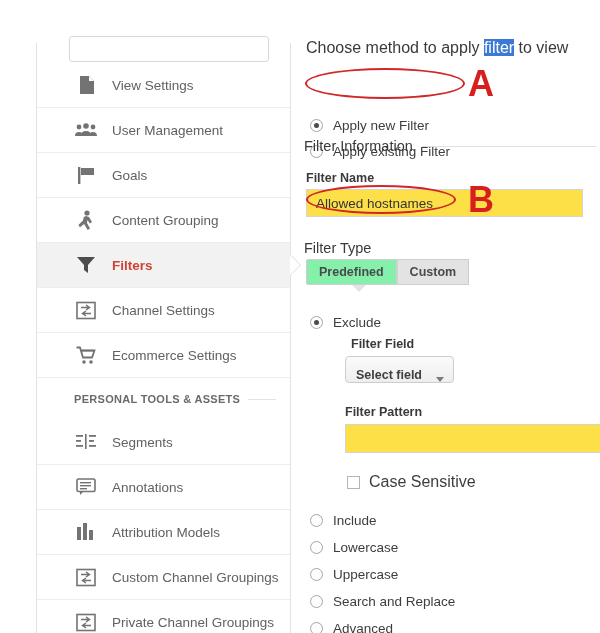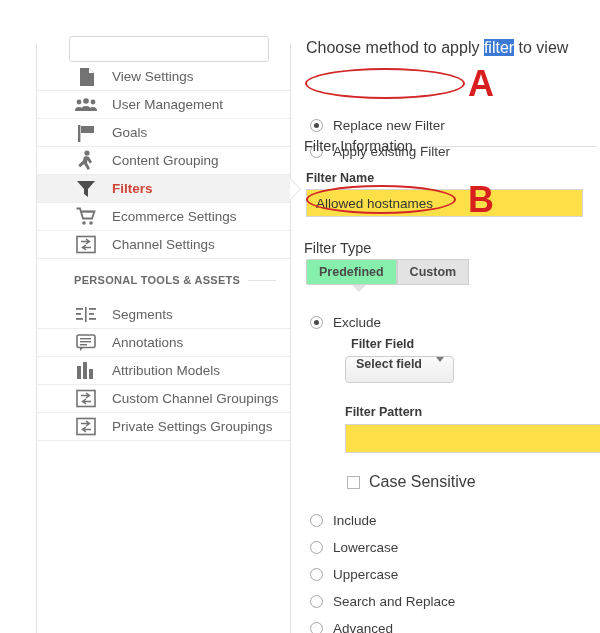--- a/index.html
+++ b/index.html
@@ -105,21 +105,21 @@
   }
   .sidebar-list {
     position: absolute;
     left: 0; top: 20px;
     width: 253px;
   }
   .side-item {
     position: relative;
     display: flex;
     align-items: center;
-    height: 28px;
+    height: 45px;
     padding-left: 37px;
     border-bottom: 1px solid #ededed;
     cursor: pointer;
   }
   .side-item .s-icon {
     width: 24px;
     height: 22px;
     margin-right: 14px;
     flex: 0 0 auto;
     display: flex;
@@ -284,21 +284,21 @@
     width: 0; height: 0;
     border-left: 7px solid transparent;
     border-right: 7px solid transparent;
     border-top: 7px solid #e3e3e3;
   }
 
   .select-btn {
     position: absolute;
     height: 27px;
     display: flex;
-    align-items: flex-start;
+    align-items: flex-end;
     gap: 14px;
     padding: 0 9px 0 10px;
     border: 1px solid #cdcdcd;
     border-radius: 4px;
     background: linear-gradient(#fafafa, #eeeeee);
     font-size: 12.5px;
     font-weight: bold;
     color: #3f3f3f;
     cursor: pointer;
     white-space: nowrap;
@@ -409,39 +409,39 @@
           <svg width="20" height="18" viewBox="0 0 20 18">
               <path d="M1 1 h18 l-7 8 v8 l-4 -3 v-5 z" fill="#4d4d4d"></path>
             </svg>
         </span>
         <span class="s-label">Filters</span>
         <span class="sel-pointer"></span>
       </div>
 
       <div class="side-item">
         <span class="s-icon">
+          <svg width="20" height="19" viewBox="0 0 20 19">
+            <rect x="1" y="1.5" width="18" height="16" fill="none" stroke="#737373" stroke-width="1.6"></rect>
+            <path d="M5 6.5 h8 M10 4 l3.5 2.5 l-3.5 2.5" stroke="#737373" stroke-width="1.5" fill="none"></path>
+            <path d="M15 12.5 h-8 M10 10 l-3.5 2.5 l3.5 2.5" stroke="#737373" stroke-width="1.5" fill="none"></path>
+          </svg>
+        </span>
+        <span class="s-label">Channel Settings</span>
+      </div>
+
+      <div class="side-item">
+        <span class="s-icon">
           <svg width="21" height="19" viewBox="0 0 21 19">
             <path d="M0.5 1.5 h3.5 l3 10 h9 l2.5 -7 h-13" stroke="#737373" stroke-width="1.8" fill="none"></path>
             <rect x="6" y="3.8" width="12" height="1.6" fill="#737373"></rect>
             <circle cx="8" cy="16" r="1.8" fill="#737373"></circle>
               <circle cx="15" cy="16" r="1.8" fill="#737373"></circle>
           </svg>
         </span>
         <span class="s-label">Ecommerce Settings</span>
-      </div>
-
-      <div class="side-item">
-        <span class="s-icon">
-          <svg width="20" height="19" viewBox="0 0 20 19">
-            <rect x="1" y="1.5" width="18" height="16" fill="none" stroke="#737373" stroke-width="1.6"></rect>
-            <path d="M5 6.5 h8 M10 4 l3.5 2.5 l-3.5 2.5" stroke="#737373" stroke-width="1.5" fill="none"></path>
-            <path d="M15 12.5 h-8 M10 10 l-3.5 2.5 l3.5 2.5" stroke="#737373" stroke-width="1.5" fill="none"></path>
-          </svg>
-        </span>
-        <span class="s-label">Channel Settings</span>
       </div>
 
       <div class="side-section">
         <span class="sec-label">PERSONAL TOOLS &amp; ASSETS</span>
         <span class="sec-rule"></span>
       </div>
 
       <div class="side-item">
         <span class="s-icon">
           <svg width="20" height="16" viewBox="0 0 20 16">
@@ -493,33 +493,33 @@
       </div>
 
       <div class="side-item">
         <span class="s-icon">
           <svg width="20" height="19" viewBox="0 0 20 19">
             <rect x="1" y="1.5" width="18" height="16" fill="none" stroke="#737373" stroke-width="1.6"></rect>
             <path d="M5 6.5 h8 M10 4 l3.5 2.5 l-3.5 2.5" stroke="#737373" stroke-width="1.5" fill="none"></path>
             <path d="M15 12.5 h-8 M10 10 l-3.5 2.5 l3.5 2.5" stroke="#737373" stroke-width="1.5" fill="none"></path>
           </svg>
         </span>
-        <span class="s-label">Private Settings Groupings</span>
+        <span class="s-label">Private Channel Groupings</span>
       </div>
 
     </div>
   </div>
 
   <div class="content">
 
     <div class="cut-heading"><span>Choose method to apply </span><span class="hl">filter</span><span> to view</span></div>
 
     <div class="radio-row" style="left:18px; top:75px;">
       <span class="radio on"></span>
-      <span class="radio-label">Replace new Filter</span>
+      <span class="radio-label">Apply new Filter</span>
     </div>
 
     <div class="radio-row" style="left:18px; top:101px;">
       <span class="radio"></span>
       <span class="radio-label">Apply existing Filter</span>
     </div>
 
     <div class="section-head" style="left:12px; top:95px;">
       <span class="sh-text">Filter Information</span>
       <span class="sh-rule"></span>

